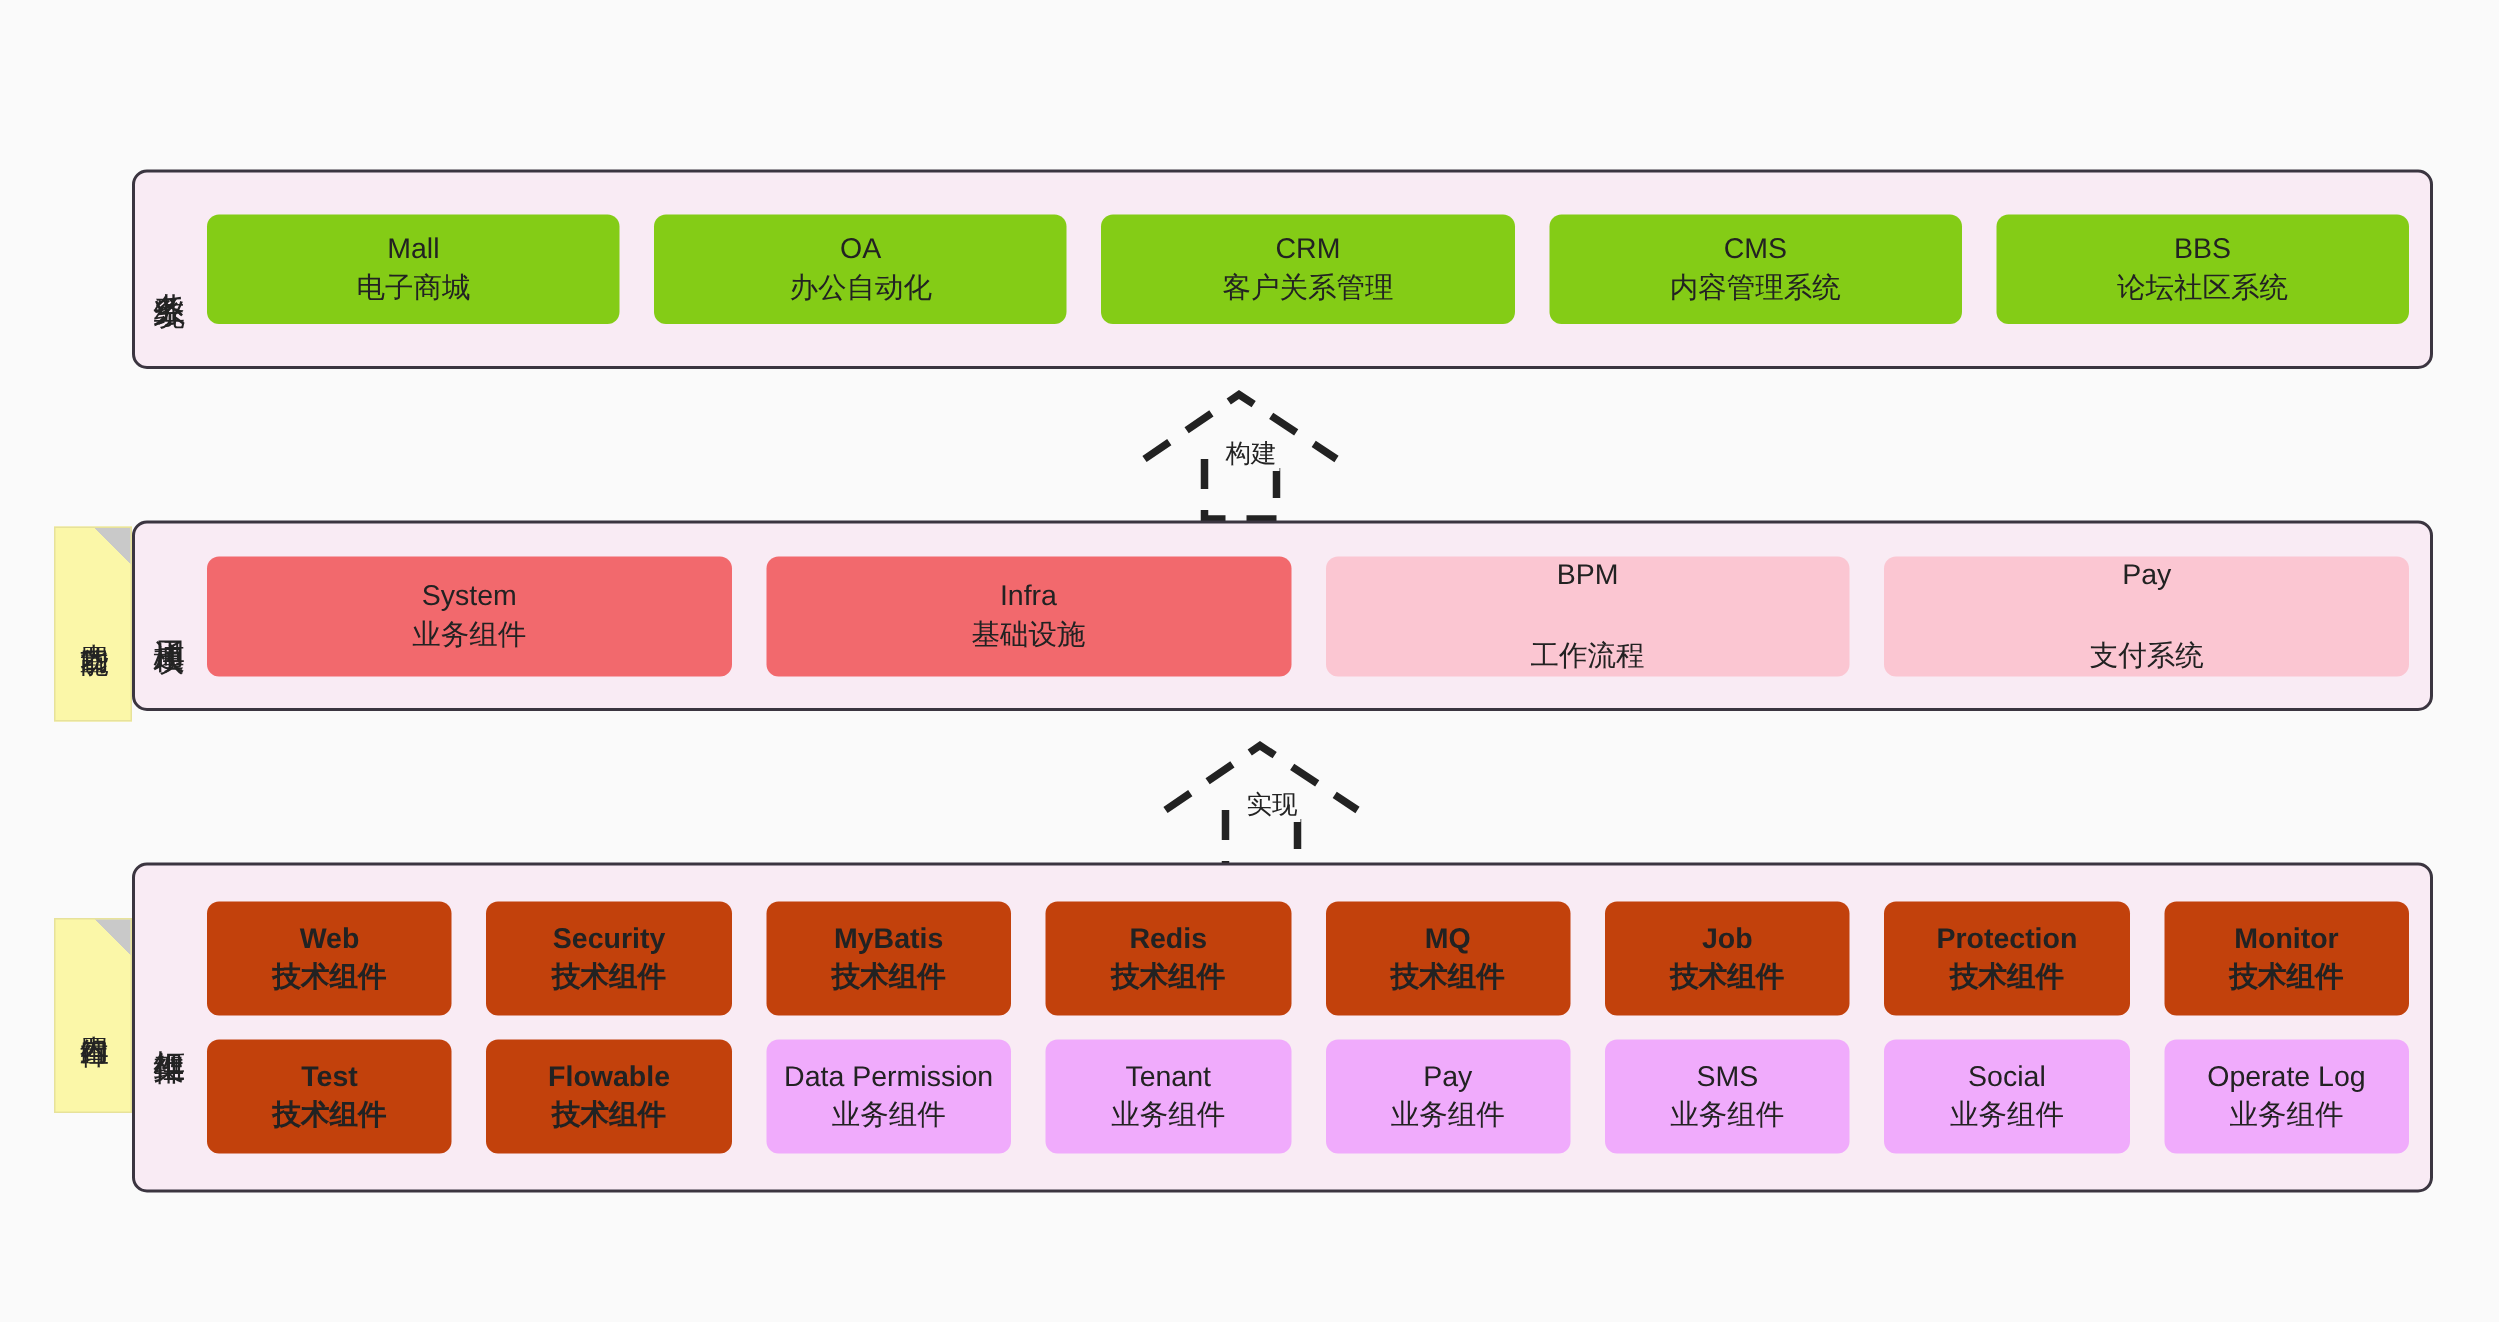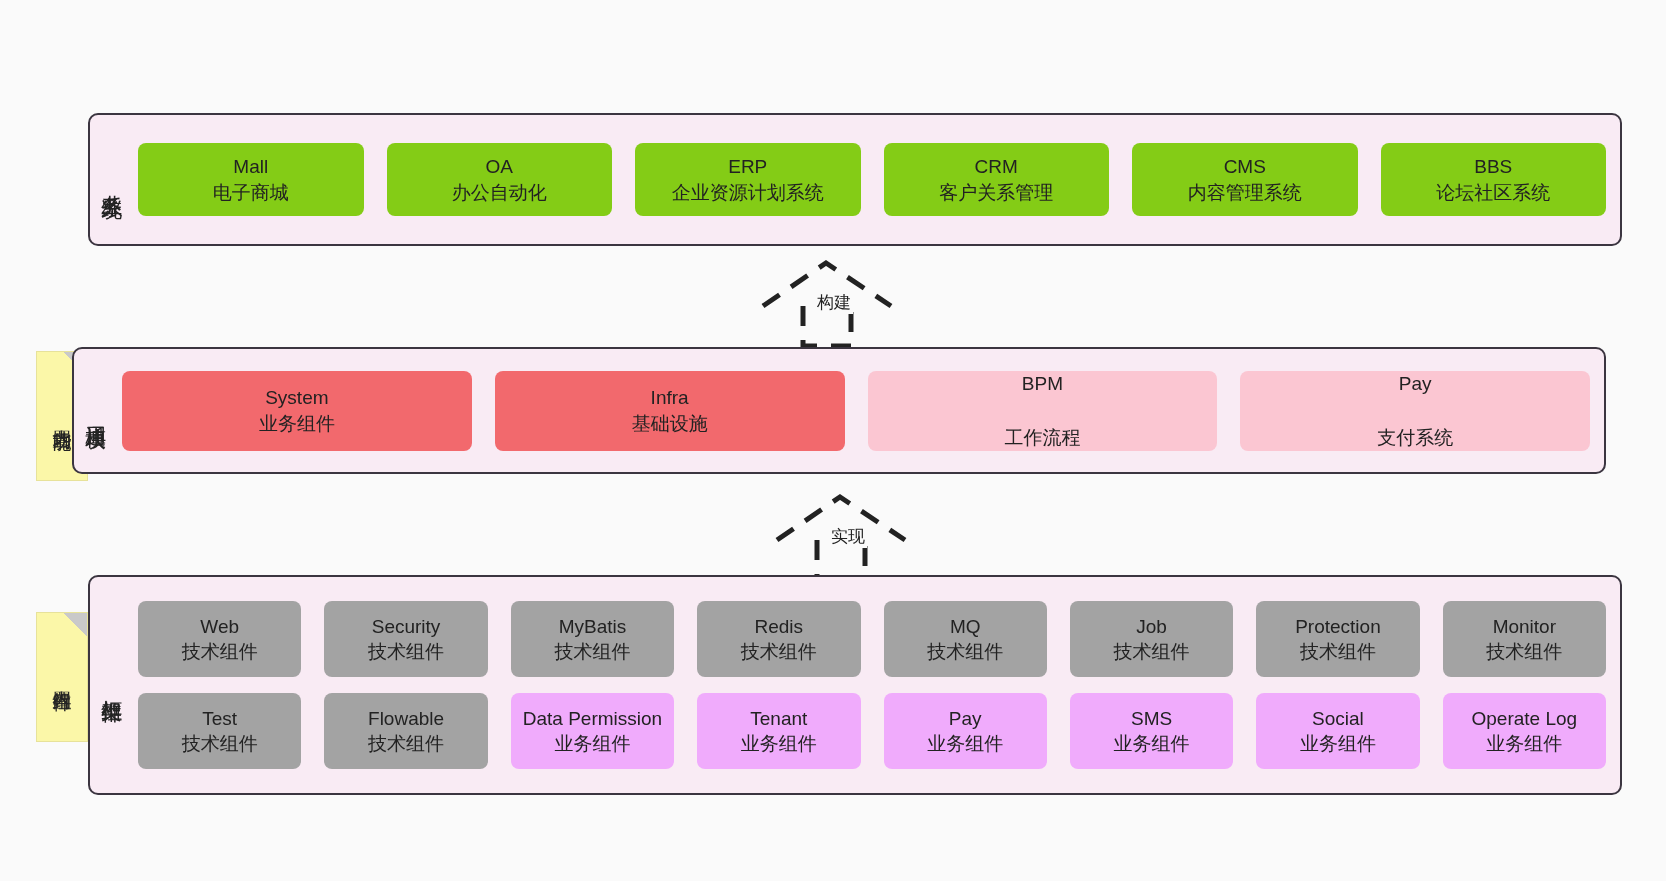--- a/index.html
+++ b/index.html
@@ -67,26 +67,26 @@
     box-sizing:border-box;
     padding:6px 4px;
   }
   .cell .l1{white-space:normal;}
   .cell .l2{white-space:nowrap;}
 
   
   .c-blue       {background:#84cc16;}
   .c-red        {background:#f2696d;}
   .c-pink       {background:#fbc6d2;gap:28px;}
-  .c-green      {background:#a3a3a3;}
+  .c-green      {background:#c2410c;font-weight:bold;}
   .c-green-soft {background:#f0abfc;}
 
   
   #band-business {left:88px;  top:113px; width:1534px; height:133px;}
-  #band-common   {left:72px;  top:347px; width:1534px; height:127px;}
+  #band-common   {left:88px;  top:347px; width:1534px; height:127px;}
   #band-framework{left:88px;  top:575px; width:1534px; height:220px;}
 
   #band-business  .row{height:73px;}
   #band-common    .row{height:80px;}
   #band-framework .row{height:76px;}
 
   
   .note{
     position:absolute;
     background:#fbf7a8;
@@ -139,24 +139,20 @@
       <div class="row">
         <div class="cell c-blue">
           <span class="l1">Mall</span>
           <span class="l2">电子商城</span>
         </div>
         <div class="cell c-blue">
           <span class="l1">OA</span>
           <span class="l2">办公自动化</span>
         </div>
         <div class="cell c-blue">
-          <span class="l1">ERP</span>
-          <span class="l2">企业资源计划系统</span>
-        </div>
-        <div class="cell c-blue">
           <span class="l1">CRM</span>
           <span class="l2">客户关系管理</span>
         </div>
         <div class="cell c-blue">
           <span class="l1">CMS</span>
           <span class="l2">内容管理系统</span>
         </div>
         <div class="cell c-blue">
           <span class="l1">BBS</span>
           <span class="l2">论坛社区系统</span>

